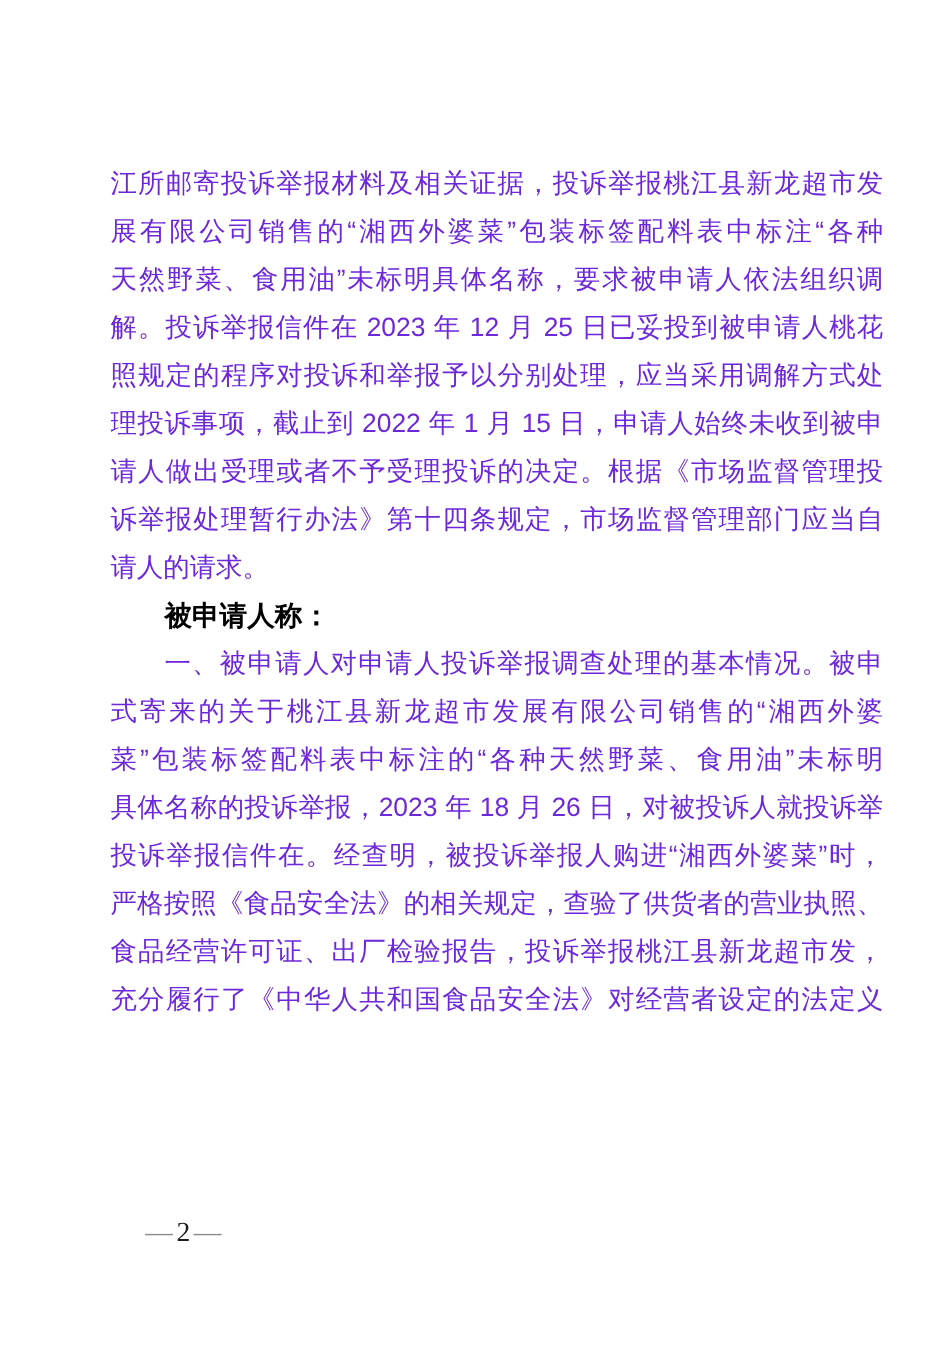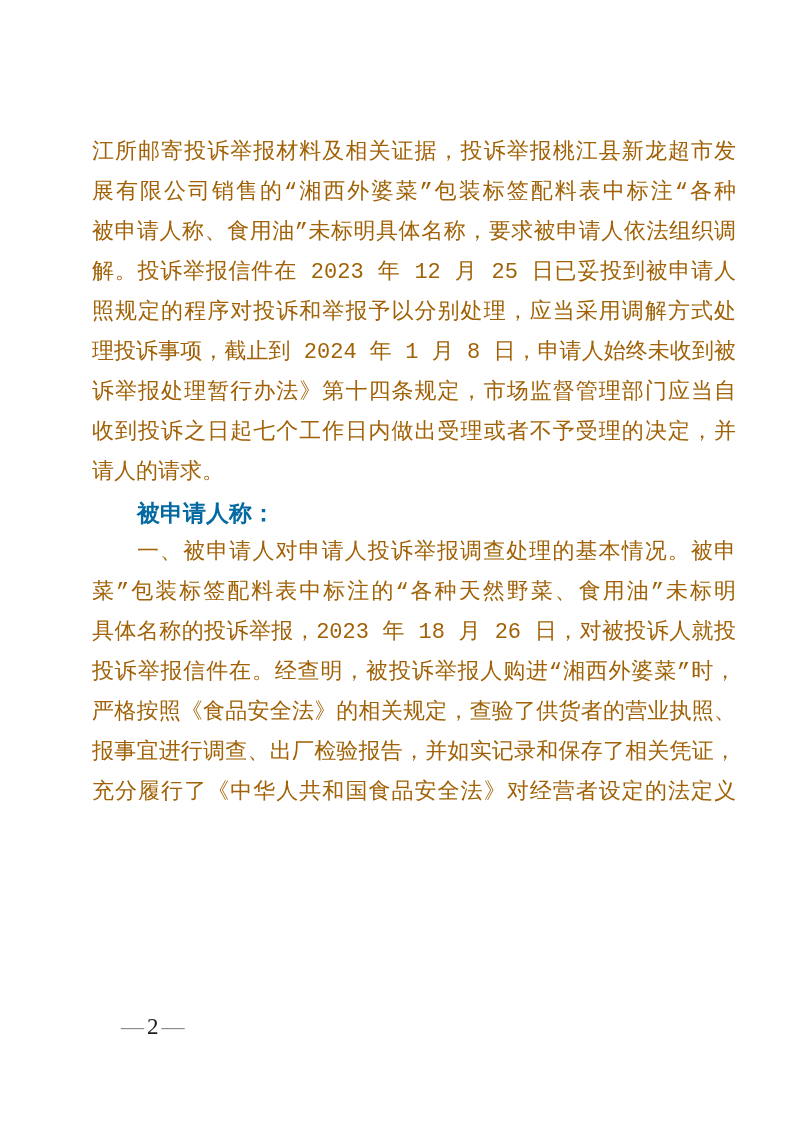--- a/index.html
+++ b/index.html
@@ -18,43 +18,43 @@
     inset: 0;
     background: #ffffff;
   }
   .page-body {
     position: absolute;
     left: 92px;
     top: 133px;
     width: 644px;
   }
   .line {
-    font-family: Liberation Mono, monospace;
+    font-family: Liberation Sans, sans-serif;
     font-size: 22px;
     line-height: 40px;
     height: 40px;
-    color: #a16207;
+    color: #6d28d9;
     text-align: left;
     overflow: hidden;
   }
   .full {
     text-align: justify;
     text-align-last: justify;
   }
   .indent {
     text-indent: 45px;
   }
   .heading {
     font-family: "Liberation Sans", "DejaVu Sans", sans-serif;
     font-weight: bold;
     font-size: 23px;
     text-indent: 45px;
     text-align: center;
     text-align-last: left;
-    color: #0369a1;
+    color: #000000;
   }
   .page-number {
     position: absolute;
     left: 121px;
     top: 1012px;
     font-family: "Liberation Serif", "DejaVu Serif", serif;
     font-size: 23px;
     line-height: 30px;
     white-space: nowrap;
   }
@@ -68,34 +68,35 @@
   }
 </style>
 </head>
 <body>
 
 <div class="page">
 
   <div class="page-body" id="doc-body">
       <div class="line full">江所邮寄投诉举报材料及相关证据，投诉举报桃江县新龙超市发</div>
       <div class="line full">展有限公司销售的“湘西外婆菜”包装标签配料表中标注“各种</div>
-      <div class="line full">被申请人称、食用油”未标明具体名称，要求被申请人依法组织调</div>
+      <div class="line full">天然野菜、食用油”未标明具体名称，要求被申请人依法组织调</div>
       <div class="line full">解。投诉举报信件在 2023 年 12 月 25 日已妥投到被申请人桃花</div>
       <div class="line full">照规定的程序对投诉和举报予以分别处理，应当采用调解方式处</div>
-      <div class="line full">理投诉事项，截止到 2024 年 1 月 8 日，申请人始终未收到被申</div>
+      <div class="line full">理投诉事项，截止到 2022 年 1 月 15 日，申请人始终未收到被申</div>
+      <div class="line full">请人做出受理或者不予受理投诉的决定。根据《市场监督管理投</div>
       <div class="line full">诉举报处理暂行办法》第十四条规定，市场监督管理部门应当自</div>
-      <div class="line full">收到投诉之日起七个工作日内做出受理或者不予受理的决定，并</div>
       <div class="line">请人的请求。</div>
       <div class="line heading">被申请人称：</div>
       <div class="line full indent">一、被申请人对申请人投诉举报调查处理的基本情况。被申</div>
+      <div class="line full">式寄来的关于桃江县新龙超市发展有限公司销售的“湘西外婆</div>
       <div class="line full">菜”包装标签配料表中标注的“各种天然野菜、食用油”未标明</div>
       <div class="line full">具体名称的投诉举报，2023 年 18 月 26 日，对被投诉人就投诉举</div>
       <div class="line full">投诉举报信件在。经查明，被投诉举报人购进“湘西外婆菜”时，</div>
       <div class="line full">严格按照《食品安全法》的相关规定，查验了供货者的营业执照、</div>
-      <div class="line full">报事宜进行调查、出厂检验报告，并如实记录和保存了相关凭证，</div>
+      <div class="line full">食品经营许可证、出厂检验报告，投诉举报桃江县新龙超市发，</div>
       <div class="line full">充分履行了《中华人共和国食品安全法》对经营者设定的法定义</div>
     </div>
 
   <div class="page-number">
     <span class="dash">—</span><span class="num">2</span><span class="dash">—</span>
   </div>
 
 </div>
 
 </body></html>

